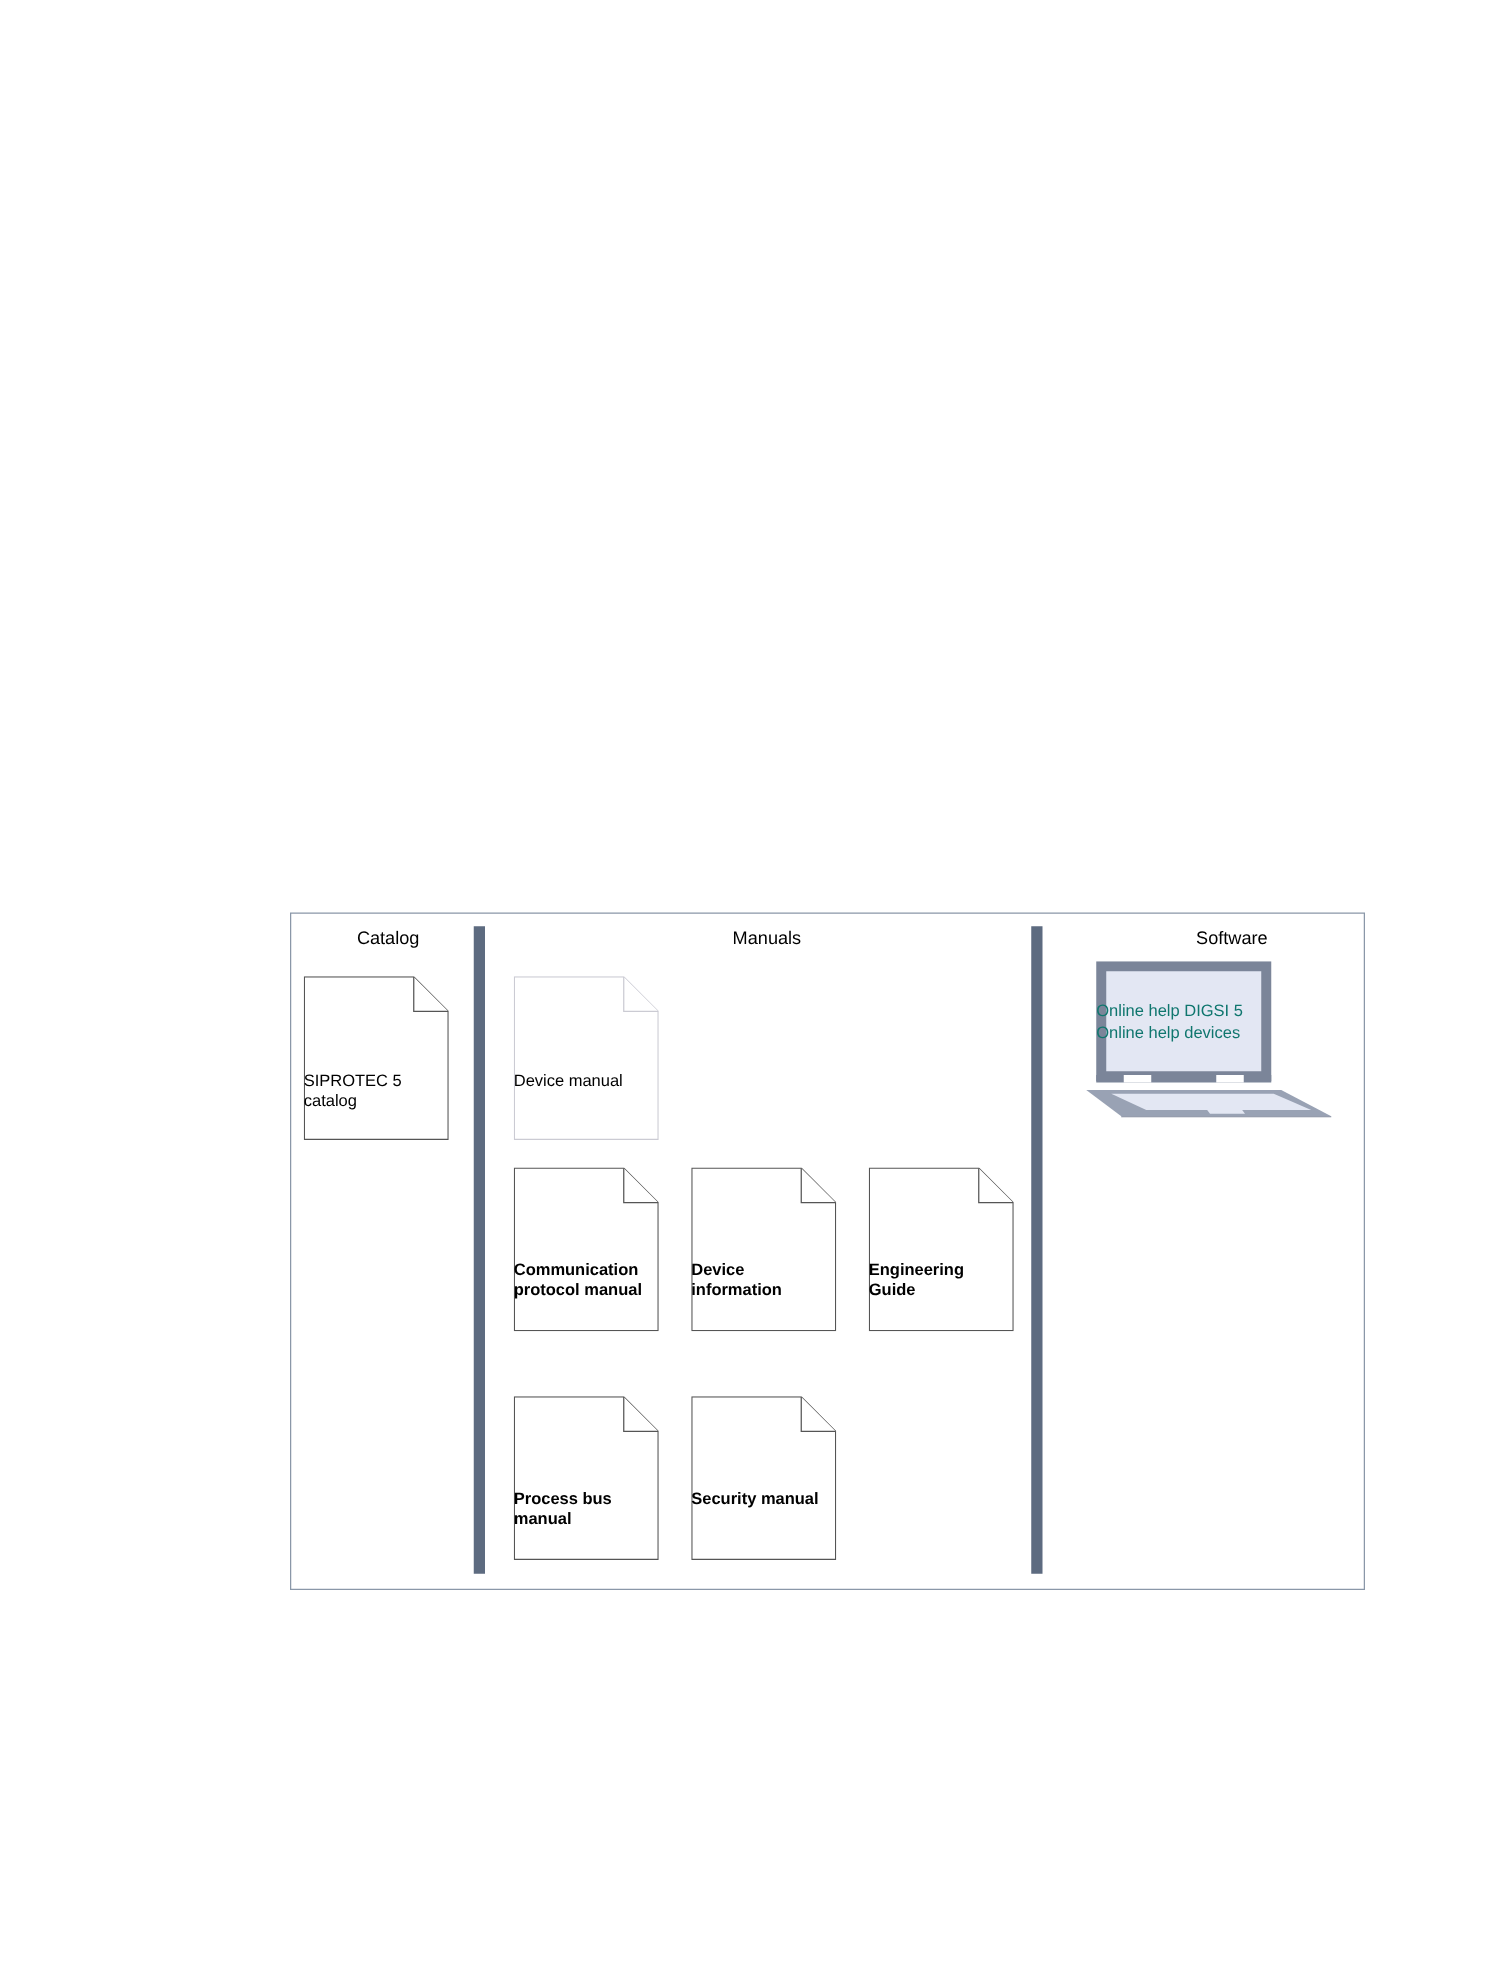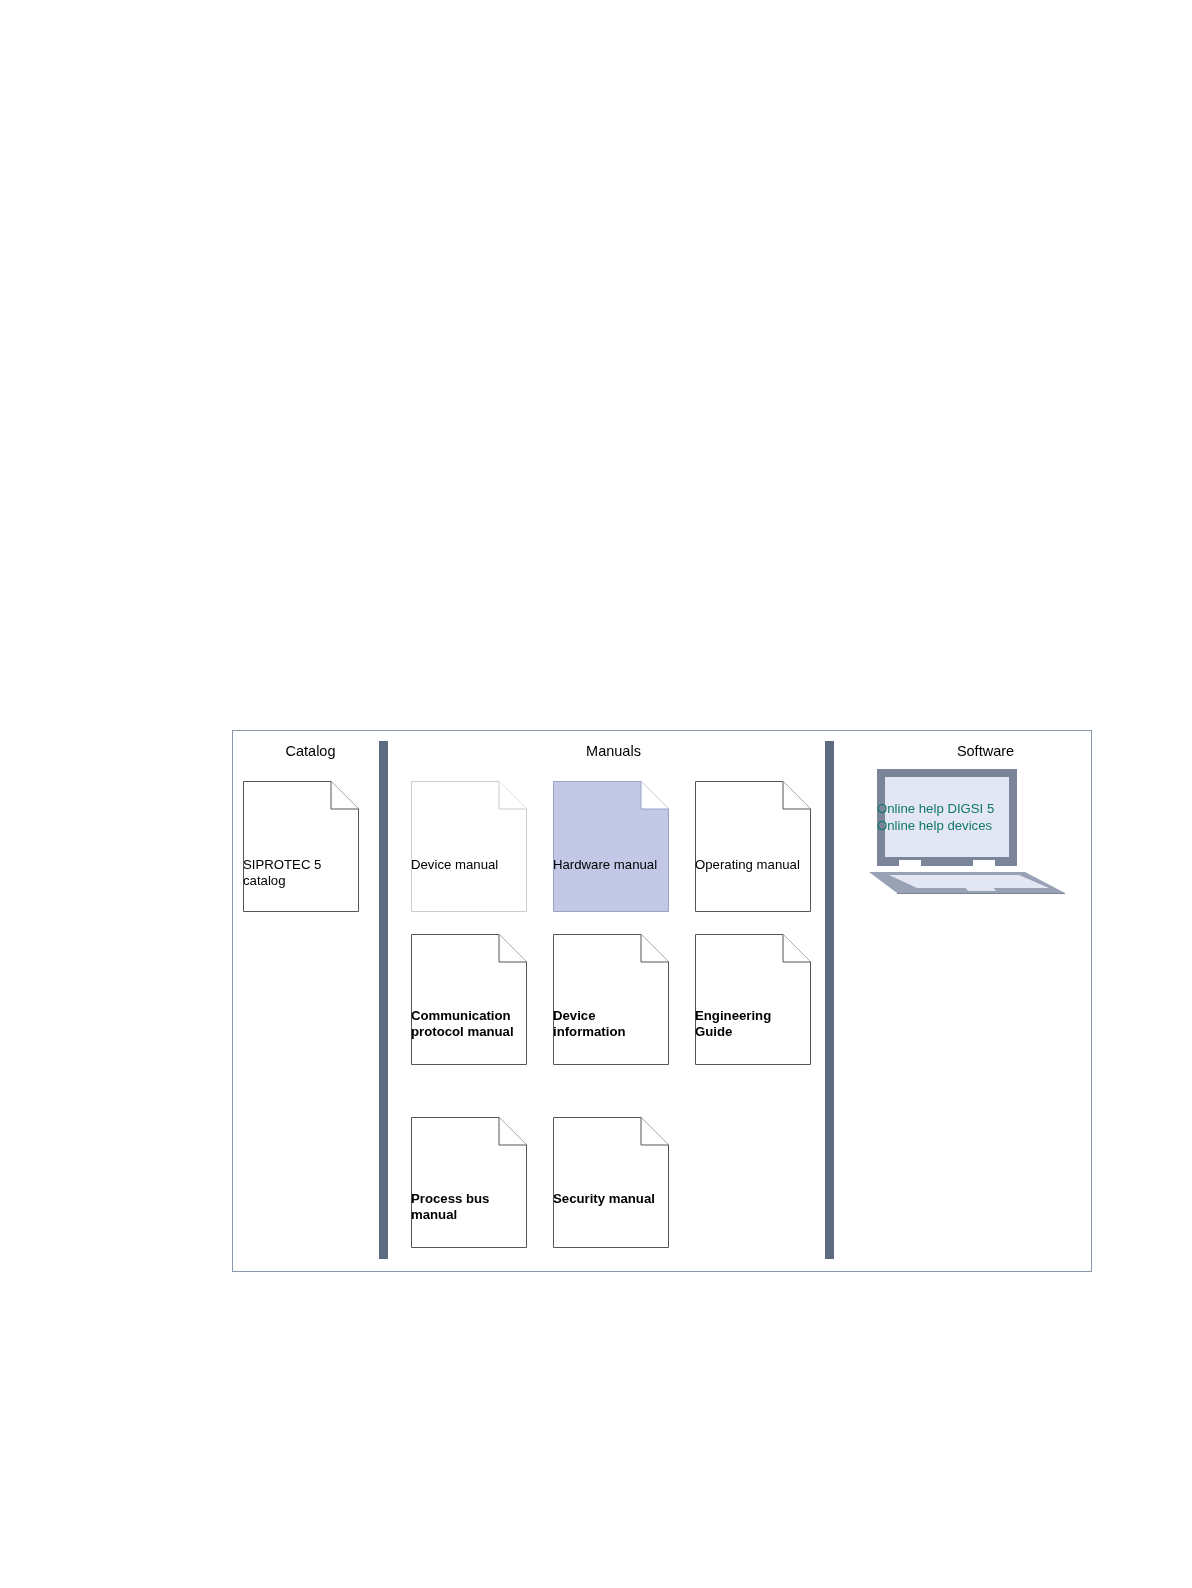--- a/index.html
+++ b/index.html
@@ -131,36 +131,21 @@
   </div>
 
   <div class="doc" id="doc-device-manual">
     <svg class="doc-shape" viewBox="0 0 116 131" preserveAspectRatio="none">
       <path d="M0.5,0.5 L88,0.5 L115.5,28 L115.5,130.5 L0.5,130.5 Z" fill="#ffffff" stroke="#cbcbd3" stroke-width="1"></path>
       <path d="M88,0.5 L88,28 L115.5,28" fill="#ffffff" stroke="#cbcbd3" stroke-width="1"></path>
     </svg>
     <div class="doc-label">Device manual</div>
   </div>
 
-  <div class="doc" id="doc-hardware-manual">
-    <svg class="doc-shape" viewBox="0 0 116 131" preserveAspectRatio="none">
-      <path d="M0.5,0.5 L88,0.5 L115.5,28 L115.5,130.5 L0.5,130.5 Z" fill="#c3c8e6" stroke="#9aa2c8" stroke-width="1"></path>
-      <path d="M88,0.5 L115.5,28 L88,28 Z" fill="#ffffff" stroke="none"></path>
-      <path d="M88,0.5 L88,28 L115.5,28" fill="none" stroke="#9aa2c8" stroke-width="1"></path>
-    </svg>
-    <div class="doc-label">Hardware manual</div>
-  </div>
-
-  <div class="doc" id="doc-operating-manual">
-    <svg class="doc-shape" viewBox="0 0 116 131" preserveAspectRatio="none">
-      <path d="M0.5,0.5 L88,0.5 L115.5,28 L115.5,130.5 L0.5,130.5 Z" fill="#ffffff" stroke="#555555" stroke-width="1"></path>
-      <path d="M88,0.5 L88,28 L115.5,28" fill="#ffffff" stroke="#555555" stroke-width="1"></path>
-    </svg>
-    <div class="doc-label">Operating manual</div>
-  </div>
+
 
   <div class="doc label-high" id="doc-communication-manual">
     <svg class="doc-shape" viewBox="0 0 116 131" preserveAspectRatio="none">
       <path d="M0.5,0.5 L88,0.5 L115.5,28 L115.5,130.5 L0.5,130.5 Z" fill="#ffffff" stroke="#555555" stroke-width="1"></path>
       <path d="M88,0.5 L88,28 L115.5,28" fill="#ffffff" stroke="#555555" stroke-width="1"></path>
     </svg>
     <div class="doc-label">Communication
 protocol manual</div>
   </div>
 

